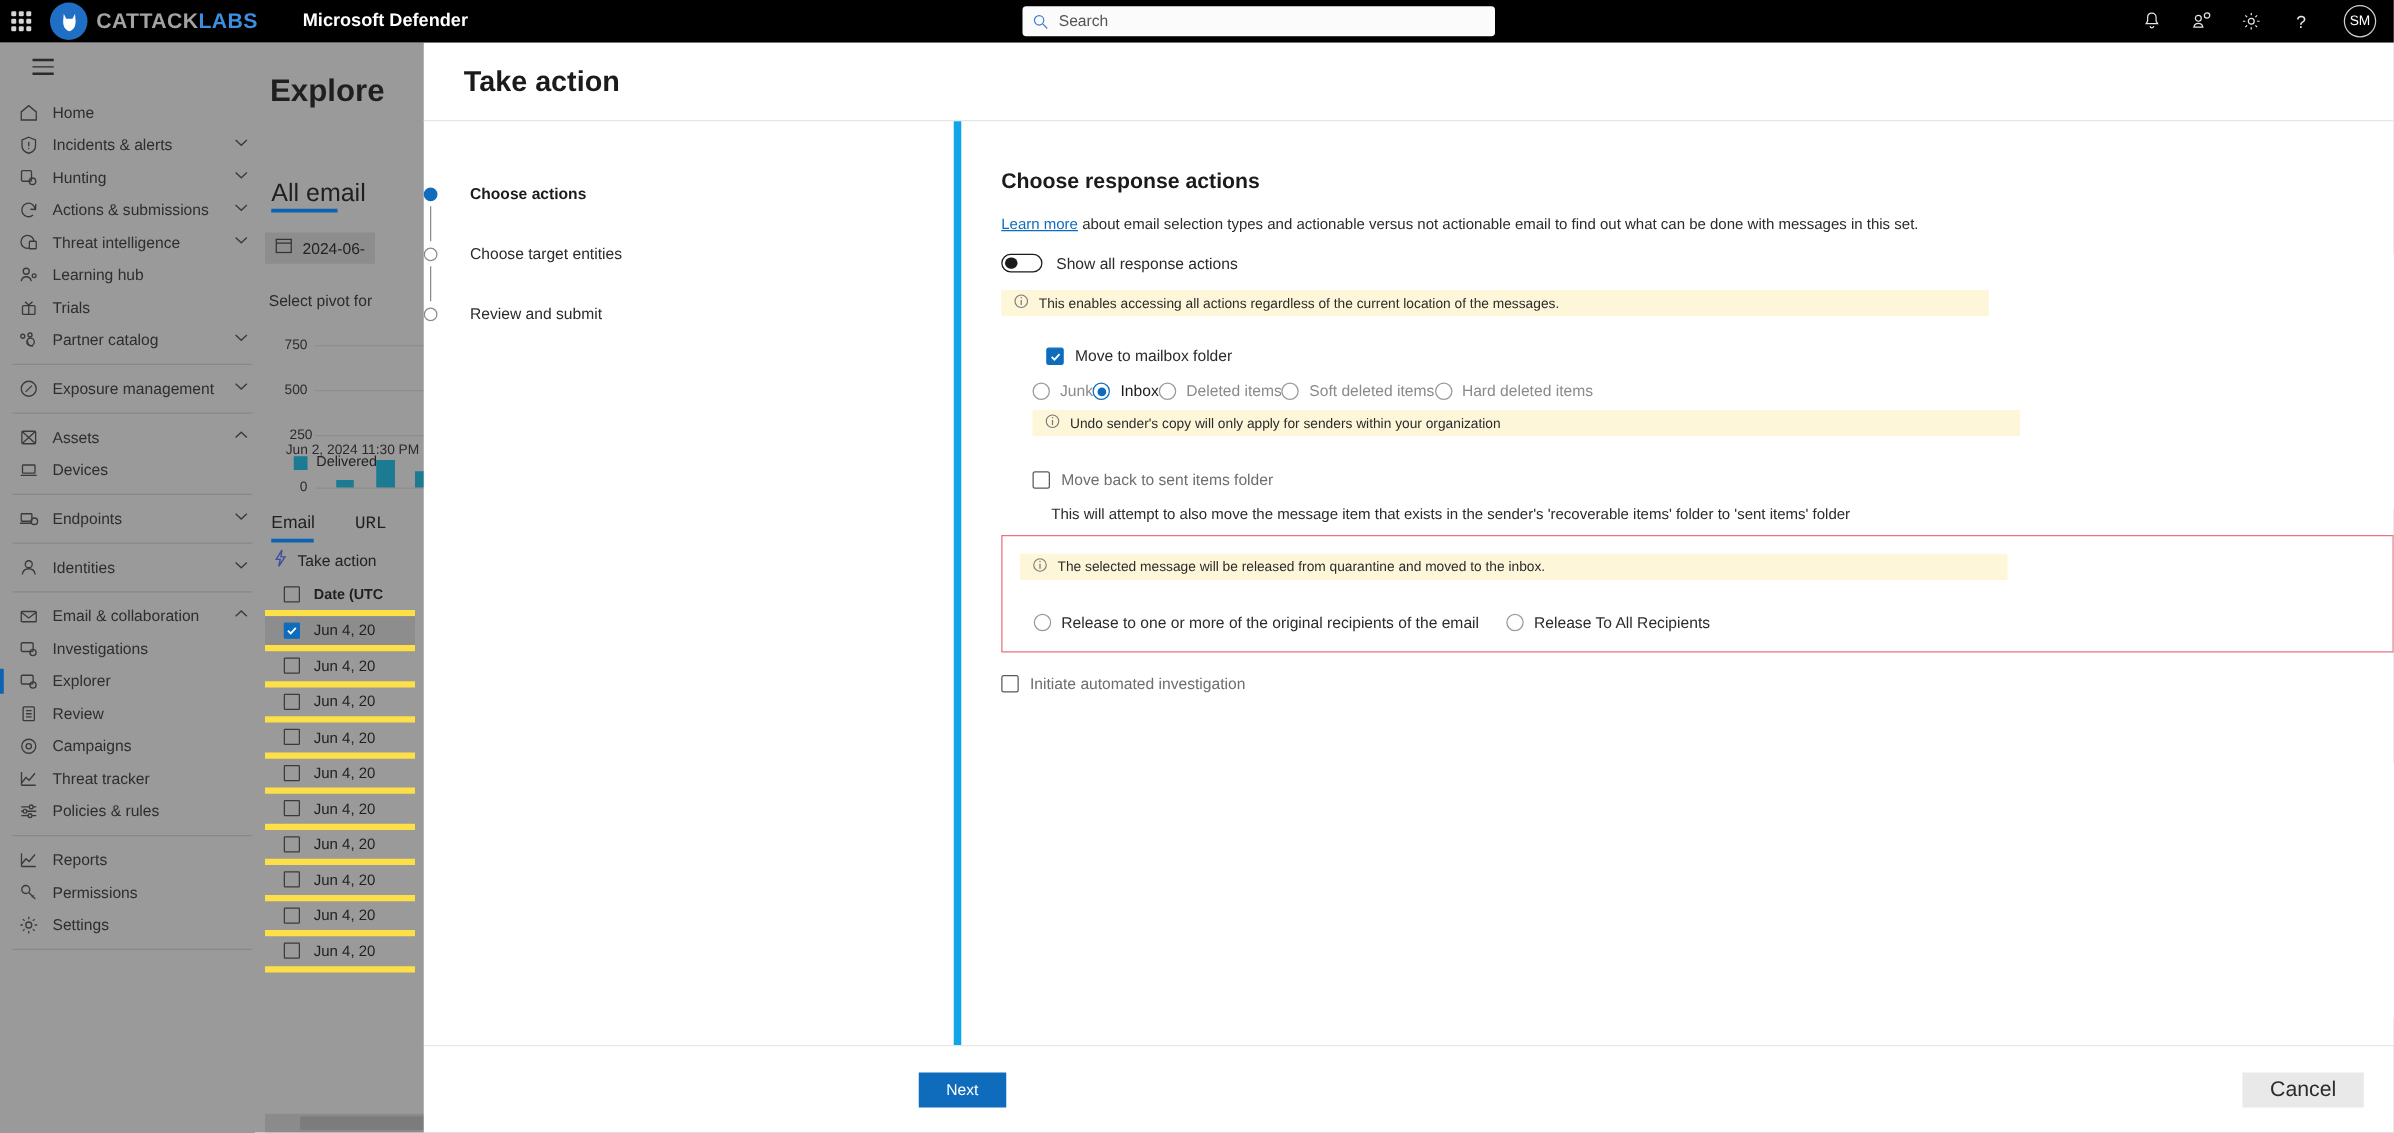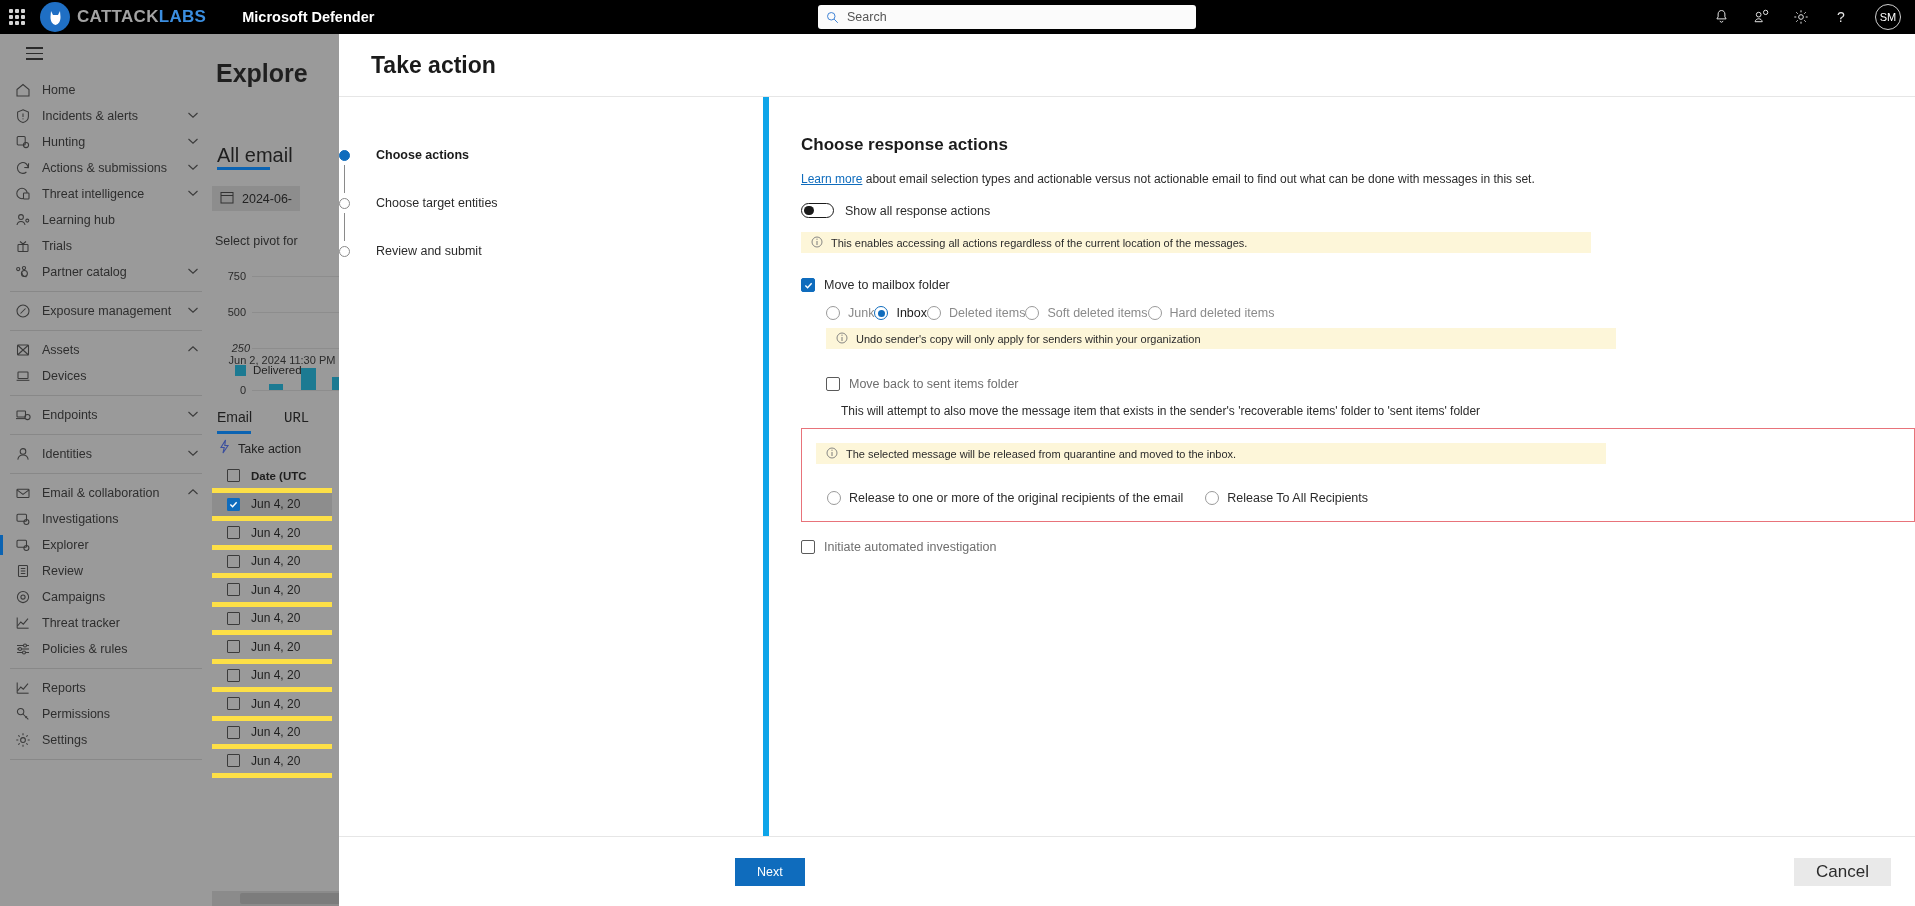--- a/index.html
+++ b/index.html
@@ -683,21 +683,21 @@
         </svg>
     </span>
     <span class="dt">2024-06-</span>
   </div>
   <div id="bg-pivot">Select pivot for</div>
 
   <div class="axlabel" style="left:0px; top:236px;">750</div>
   <div class="gridline" style="top:242px;"></div>
   <div class="axlabel" style="left:0px; top:272px;">500</div>
   <div class="gridline" style="top:278px;"></div>
-  <div class="axlabel" style="left:4px; top:308px;font-style:italic;">250</div>
+  <div class="axlabel" style="left:4px; top:308px;">250</div>
   <div class="gridline" style="top:314px;"></div>
   <div class="axlabel" style="left:0px; top:350px;">0</div>
   <div class="gridline" style="top:356px;"></div>
   <div class="bar" style="left:57px; top:350px; width:14px; height:6px;"></div>
   <div class="bar" style="left:89px; top:334px; width:15px; height:22px;"></div>
   <div class="bar" style="left:120px; top:343px; width:15px; height:13px;"></div>
   <div id="bg-xlabel">Jun 2, 2024 11:30 PM</div>
   <div id="legend-swatch"></div>
   <div id="legend-text">Delivered</div>
 
@@ -811,21 +811,21 @@
         <span>
           <svg width="12" height="12" viewBox="0 0 12 12">
               <circle cx="6" cy="6" r="5" fill="none" stroke="#7a7a7a" stroke-width="0.9"></circle>
               <line x1="6" y1="5" x2="6" y2="9" stroke="#7a7a7a" stroke-width="1"></line>
               <circle cx="6" cy="3.2" r="0.6" fill="#7a7a7a"></circle>
             </svg>
         </span>
         <span class="ibtxt">This enables accessing all actions regardless of the current location of the messages.</span>
       </div>
 
-      <div class="cbrow" style="margin-bottom:14px;">
+      <div class="cbrow" style="margin-bottom:14px;margin-left:36px;">
         <span class="cbox checked">
           <svg width="9" height="9" viewBox="0 0 10 10">
               <polyline points="1.5,5 4,7.5 8.5,2.5" fill="none" stroke="#ffffff" stroke-width="1.6"></polyline>
             </svg>
         </span>
         <span class="cbox-lbl">Move to mailbox folder</span>
       </div>
 
       <div style="display:flex; align-items:center; margin-left:25px; margin-bottom:8px;">
         <span class="radio-row">

